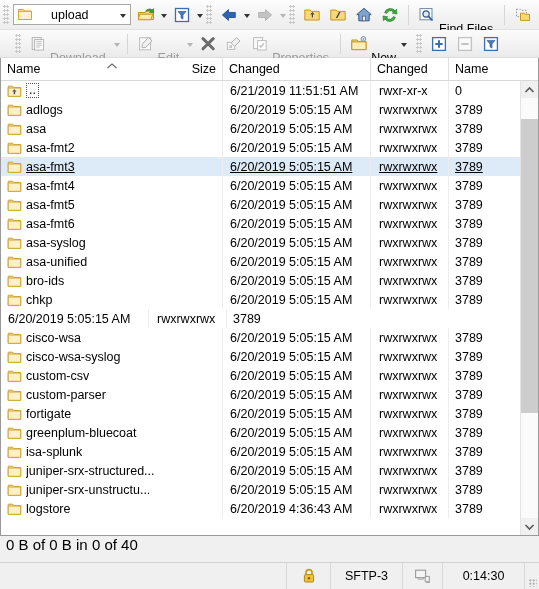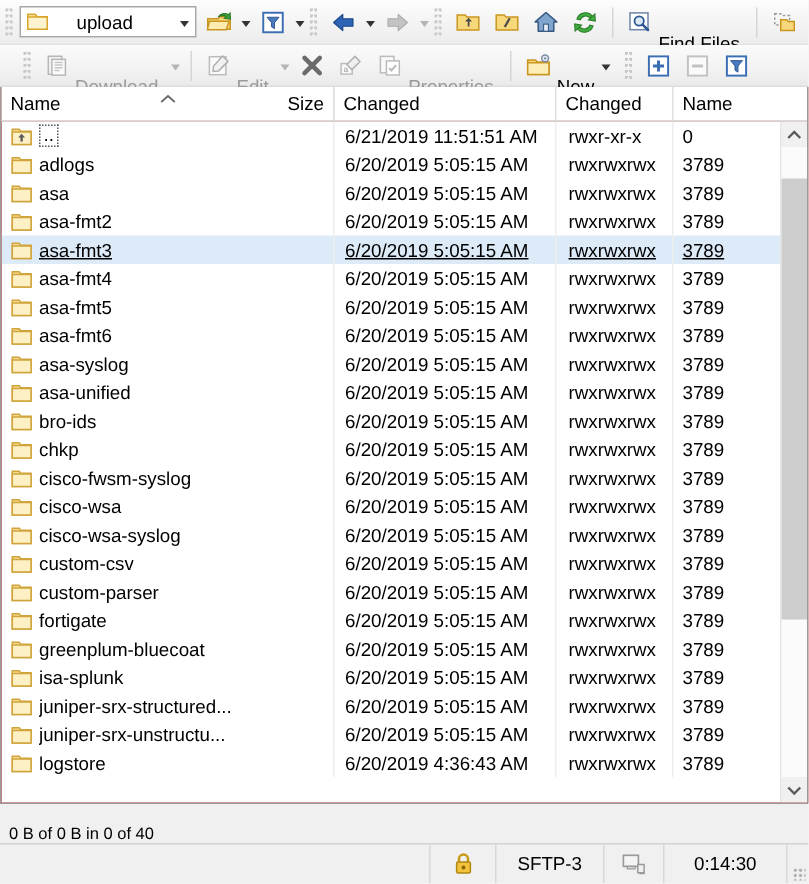--- a/index.html
+++ b/index.html
@@ -85,21 +85,21 @@
 
   
   .vscroll{width:17px;background:#f0f0f0;border-left:1px solid #e4e4e4;display:flex;flex-direction:column;flex:none;position:relative;}
   .sbtn{height:17px;display:flex;align-items:center;justify-content:center;background:#f0f0f0;flex:none;}
   .strack{flex:1;position:relative;background:#fbfbfb;}
   .sthumb{position:absolute;left:0;right:0;background:#cdcdcd;}
 
   
   .statusSel{
     height:26px;background:#f0f0f0;border-top:1px solid #9a9a9a;
-    display:flex;align-items:flex-end;padding-left:6px;font-size:11px;flex:none;
+    display:flex;align-items:flex-start;padding-left:6px;font-size:15px;flex:none;
   }
   .statusBar{
     height:26px;background:#f0f0f0;border-top:1px solid #d2d2d2;
     display:flex;align-items:stretch;font-size:12.5px;flex:none;
   }
   .sb-fill{flex:1;border-right:1px solid #d8d8d8;}
   .sb-cell{display:flex;align-items:center;justify-content:center;border-right:1px solid #d8d8d8;padding:0 8px;box-sizing:border-box;}
   .sb-grip{width:14px;display:flex;align-items:flex-end;justify-content:flex-end;padding:0 2px 2px 0;box-sizing:border-box;}
   .dots{
     width:8px;height:8px;
@@ -532,29 +532,20 @@
                   <path d="M1.2 4h12.5v8.3H1.2z" fill="#fdf0c4" stroke="#d0a43a" stroke-width="1"></path>
                 </svg>
               </span>
               <span class="nm">chkp</span>
             </div>
             <div class="c-changed">6/20/2019 5:05:15 AM</div>
             <div class="c-rights">rwxrwxrwx</div>
             <div class="c-owner">3789</div>
           </div>
           <div class="row">
-            <div class="c-name">
-              <span class="ico" style="width: 15px; height: 14px;">
-                <svg width="15" height="14" viewBox="0 0 15 14">
-                  <path d="M1.2 2.2h4.6l1 1.3h6.9v8.8H1.2z" fill="#f6dc90" stroke="#d0a43a" stroke-width="1"></path>
-                  <path d="M1.2 4h12.5v8.3H1.2z" fill="#fdf0c4" stroke="#d0a43a" stroke-width="1"></path>
-                </svg>
-              </span>
-              <span class="nm">cisco-fwsm-syslog</span>
-            </div>
             <div class="c-changed">6/20/2019 5:05:15 AM</div>
             <div class="c-rights">rwxrwxrwx</div>
             <div class="c-owner">3789</div>
           </div>
           <div class="row">
             <div class="c-name">
               <span class="ico" style="width: 15px; height: 14px;">
                 <svg width="15" height="14" viewBox="0 0 15 14">
                   <path d="M1.2 2.2h4.6l1 1.3h6.9v8.8H1.2z" fill="#f6dc90" stroke="#d0a43a" stroke-width="1"></path>
                   <path d="M1.2 4h12.5v8.3H1.2z" fill="#fdf0c4" stroke="#d0a43a" stroke-width="1"></path>

